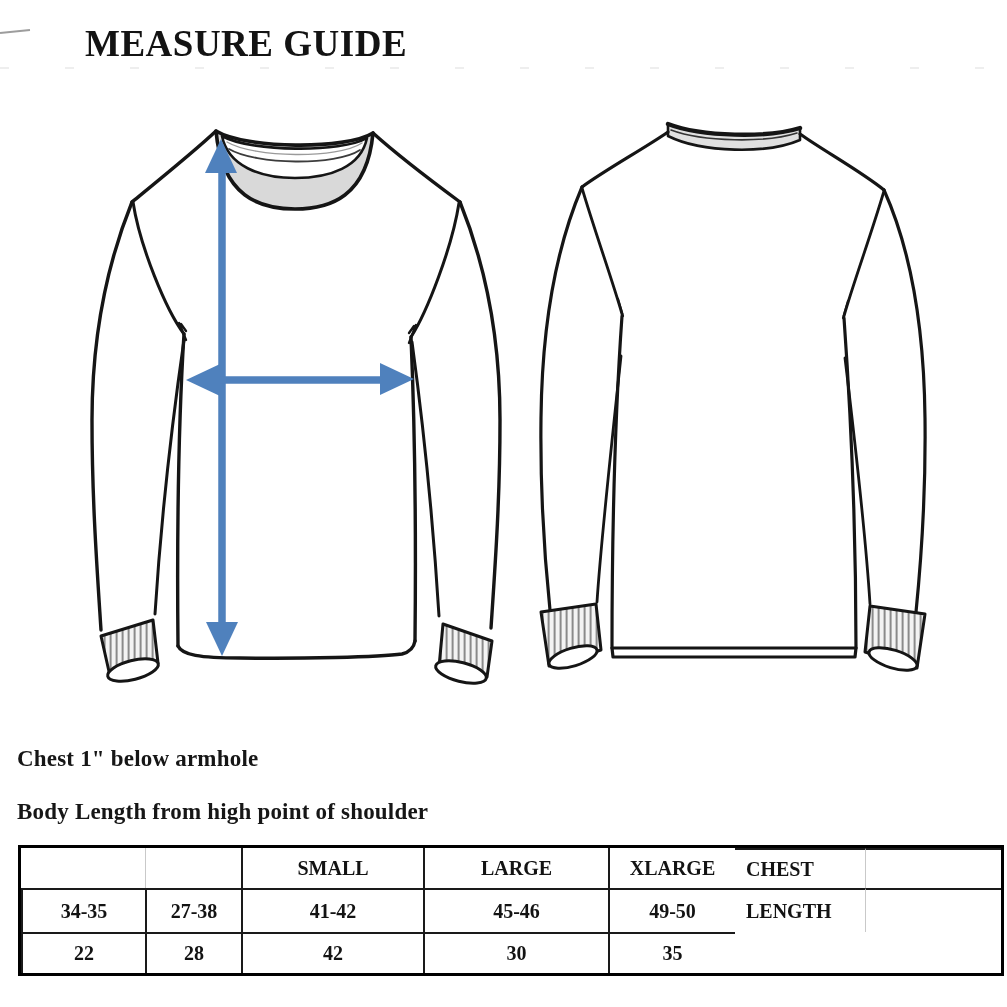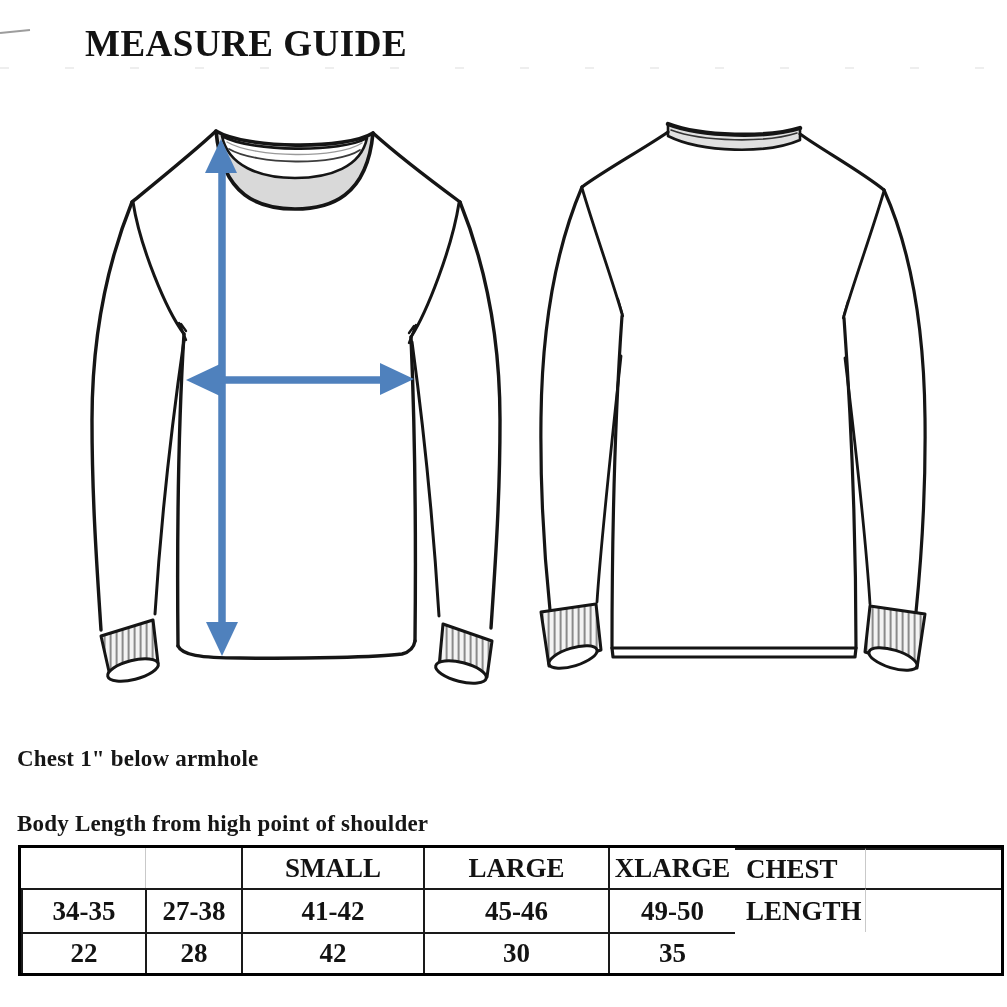--- a/index.html
+++ b/index.html
@@ -17,32 +17,32 @@
     font-size:37px;font-weight:bold;letter-spacing:.5px;
     color:#131313;
     margin-left:36px;
   }
   .note{
     left:17px;
     font-size:23px;font-weight:bold;color:#161616;
     letter-spacing:.2px;
   }
   #note-chest{top:746px;}
-  #note-length{top:799px;margin-top:12px;}
+  #note-length{top:799px;}
   #diagram-svg{left:0;top:0;width:1007px;height:1007px;pointer-events:none;}
 
   
   #size-table{
     left:18px;top:845px;width:986px;height:131px;
     border:3px solid #000;box-sizing:border-box;
     display:grid;
     grid-template-columns:124px 96px 182px 185px 127px 130px 1fr;
     grid-template-rows:40px 44px 1fr;
     background:#fff;
-    font-weight:bold;font-size:27px;color:#131313;
+    font-weight:bold;font-size:20px;color:#131313;
   }
   .cell{display:flex;align-items:center;justify-content:center;box-sizing:border-box;}
   .cell.lbl{justify-content:flex-start;padding-left:11px;}
   .cell.dl{border-left:2px solid #1a1a1a;}
   .cell.fl{border-left:1px solid #c9c9c9;}
   .cell.ht{border-top:2px solid #1a1a1a;}
 </style>
 </head>
 <body>
 

